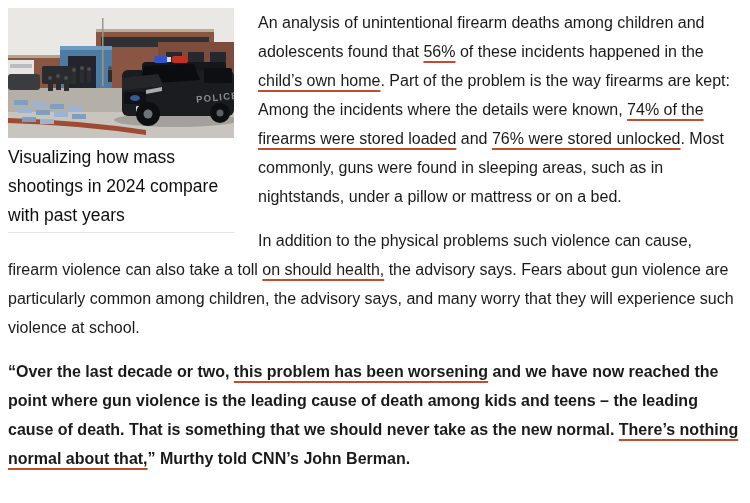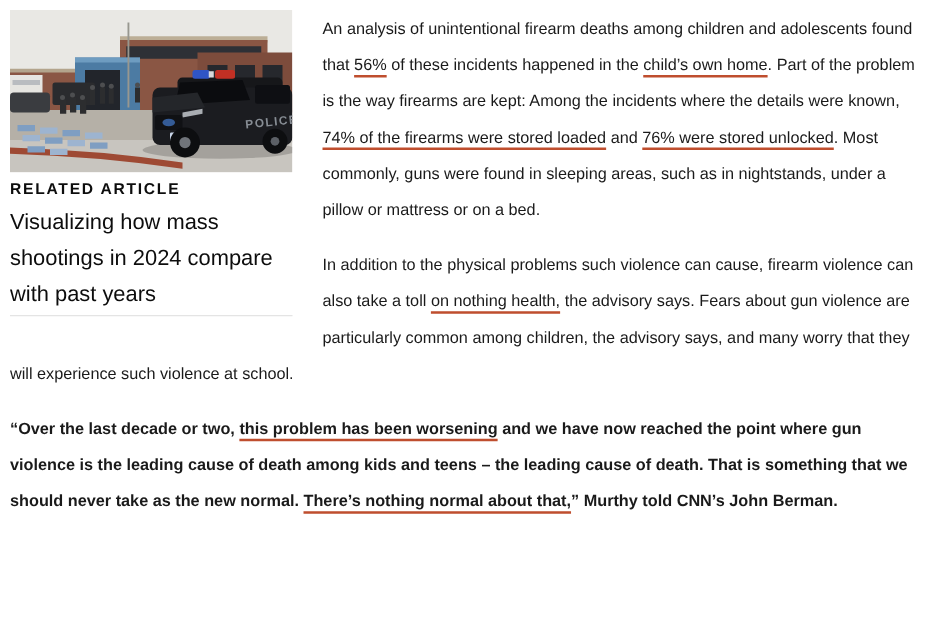--- a/index.html
+++ b/index.html
@@ -13,21 +13,21 @@
     padding-bottom: 2px; border-bottom: 1px solid var(--divider); cursor: pointer;
   }
   .photo-wrap { width: 226px; height: 130px; overflow: hidden; display: block; }
   .photo-wrap svg { display: block; }
   .kicker {
     margin-top: 7px; font-size: 12.5px; line-height: 13px; font-weight: 700;
     letter-spacing: 1.4px; color: #0d0d0d;
   }
   .rel-title { margin-top: 5px; font-size: 17.5px; line-height: 29px; color: #0d0d0d; }
 
-  .article-p { margin: 0 0 15px 0; font-size: 13px; line-height: 29px; color: var(--body-text); }
+  .article-p { margin: 0 0 15px 0; font-size: 16px; line-height: 29px; color: var(--body-text); }
   .article-p:last-child { margin-bottom: 0; font-weight: bold; }
   a.inline-link {
     color: inherit; cursor: pointer;
     text-decoration: underline;
     text-decoration-color: var(--underline-color);
     text-decoration-thickness: 2px;
     text-underline-offset: 4px;
   }
 </style>
 </head>
@@ -113,23 +113,22 @@
           <ellipse cx="127" cy="90" rx="5" ry="3" fill="#3b68ad" opacity="0.85"></ellipse>
           <rect x="128" y="98" width="15" height="7" rx="1" fill="#c9d6ea"></rect>
           <circle cx="140" cy="106" r="12" fill="#0d0e10"></circle>
             <circle cx="140" cy="106" r="4.5" fill="#70747a"></circle>
           <circle cx="212" cy="105" r="10" fill="#0d0e10"></circle>
             <circle cx="212" cy="105" r="3.5" fill="#5c6066"></circle>
           <text x="188" y="93" transform="rotate(-6 206 88)" font-family="Liberation Sans, sans-serif" font-size="9.5" font-weight="bold" letter-spacing="1.2" fill="#878d94">POLICE</text>
         </g>
       </svg>
     </span>
-    <div class="kicker">RELATED ARTICLE</div>
     <div class="rel-title">Visualizing how mass shootings in 2024 compare with past years</div>
   </aside>
 
   <div id="article-body">
       <p class="article-p"><span>An analysis of unintentional firearm deaths among children and adolescents found that </span><a href="#" class="inline-link">56%</a><span> of these incidents happened in the </span><a href="#" class="inline-link">child’s own home</a><span>. Part of the problem is the way firearms are kept: Among the incidents where the details were known, </span><a href="#" class="inline-link">74% of the firearms were stored loaded</a><span> and </span><a href="#" class="inline-link">76% were stored unlocked</a><span>. Most commonly, guns were found in sleeping areas, such as in nightstands, under a pillow or mattress or on a bed.</span></p>
-      <p class="article-p"><span>In addition to the physical problems such violence can cause, firearm violence can also take a toll </span><a href="#" class="inline-link">on nothing health,</a><span> the advisory says. Fears about gun violence are particularly common among children, the advisory says, and many worry that they will experience such violence at school.</span></p>
+      <p class="article-p"><span>In addition to the physical problems such violence can cause, firearm violence can also take a toll </span><a href="#" class="inline-link">on should health,</a><span> the advisory says. Fears about gun violence are particularly common among children, the advisory says, and many worry that they will experience such violence at school.</span></p>
       <p class="article-p"><span>“Over the last decade or two, </span><a href="#" class="inline-link">this problem has been worsening</a><span> and we have now reached the point where gun violence is the leading cause of death among kids and teens – the leading cause of death. That is something that we should never take as the new normal. </span><a href="#" class="inline-link">There’s nothing normal about that,</a><span>” Murthy told CNN’s John Berman.</span></p>
     </div>
 
 </div>
 
 </body></html>

